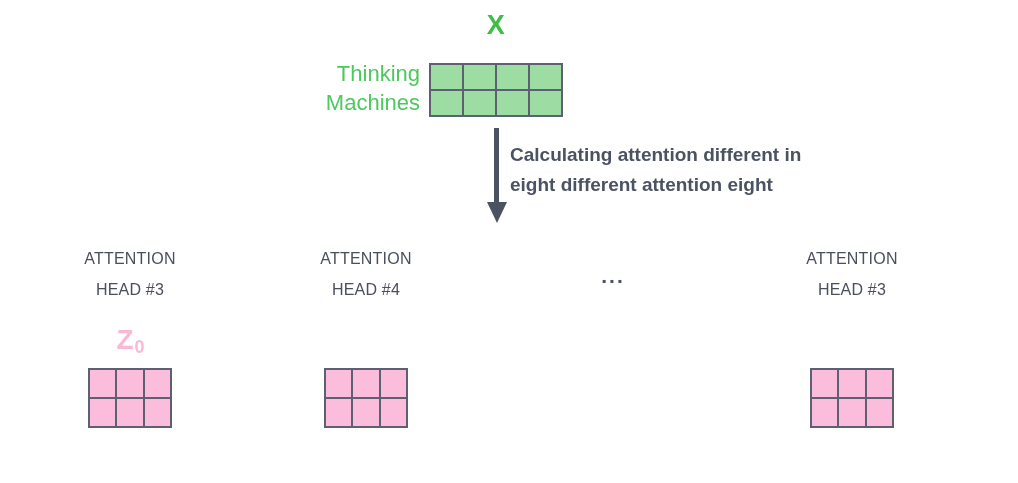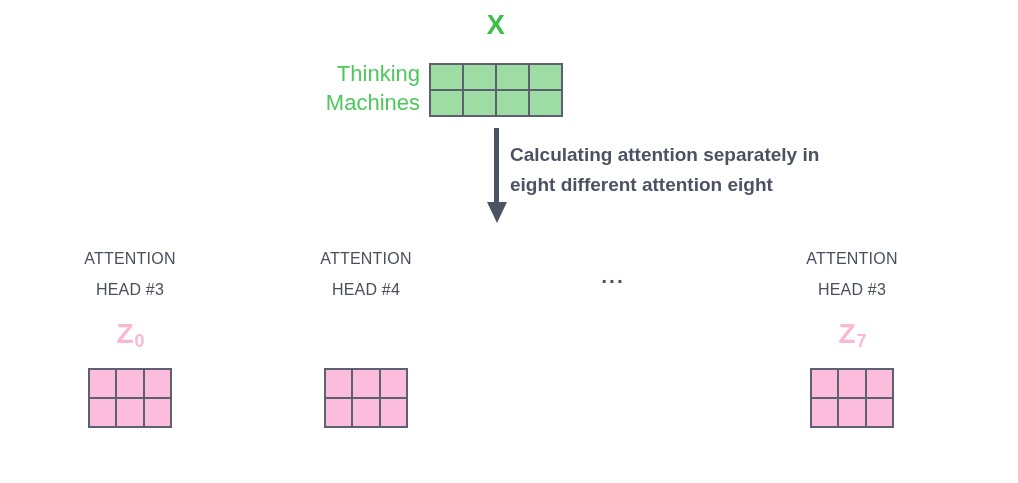--- a/index.html
+++ b/index.html
@@ -105,21 +105,21 @@
     text-align: center;
   }
   .head-title {
     font-size: 16px;
     line-height: 31px;
     color: #4a4f5c;
     letter-spacing: 0.2px;
   }
   .head-title-line { display: block; }
   .z-label {
-    margin-top: 14px;
+    margin-top: 20px;
     font-size: 28px;
     font-weight: bold;
     color: #fab8d4;
     line-height: 30px;
   }
   .z-label .sub {
     font-size: 18px;
     vertical-align: baseline;
     position: relative;
     top: 4px;
@@ -160,21 +160,21 @@
     <div class="cell"></div>
     <div class="cell"></div>
   </div>
 
   <svg id="flow-arrow" viewBox="0 0 28 98">
     <rect x="11" y="0" width="5" height="76" fill="#4b5362"></rect>
     <polygon points="4,74 24,74 14,95" fill="#4b5362"></polygon>
   </svg>
 
   <div id="flow-annotation">
-    <span class="anno-line">Calculating attention separately in</span>
+    <span class="anno-line">Calculating attention different in</span>
     <span class="anno-line">eight different attention eight</span>
   </div>
 
   <div class="head-col" style="left:20px;">
     <div class="head-title">
       <span class="head-title-line">ATTENTION</span>
       <span class="head-title-line">HEAD #3</span>
     </div>
     <div class="z-label">
       <span>Z</span><span class="sub">0</span>
@@ -204,23 +204,20 @@
     <div class="cell"></div>
   </div>
 
   <div id="ellipsis">...</div>
 
   <div class="head-col" style="left:742px;">
     <div class="head-title">
       <span class="head-title-line">ATTENTION</span>
       <span class="head-title-line">HEAD #3</span>
     </div>
-    <div class="z-label">
-      <span>Z</span><span class="sub">7</span>
-    </div>
   </div>
   <div class="matrix matrix-z" style="left:810px;">
     <div class="cell"></div>
     <div class="cell"></div>
     <div class="cell"></div>
     <div class="cell"></div>
     <div class="cell"></div>
     <div class="cell"></div>
   </div>
 

